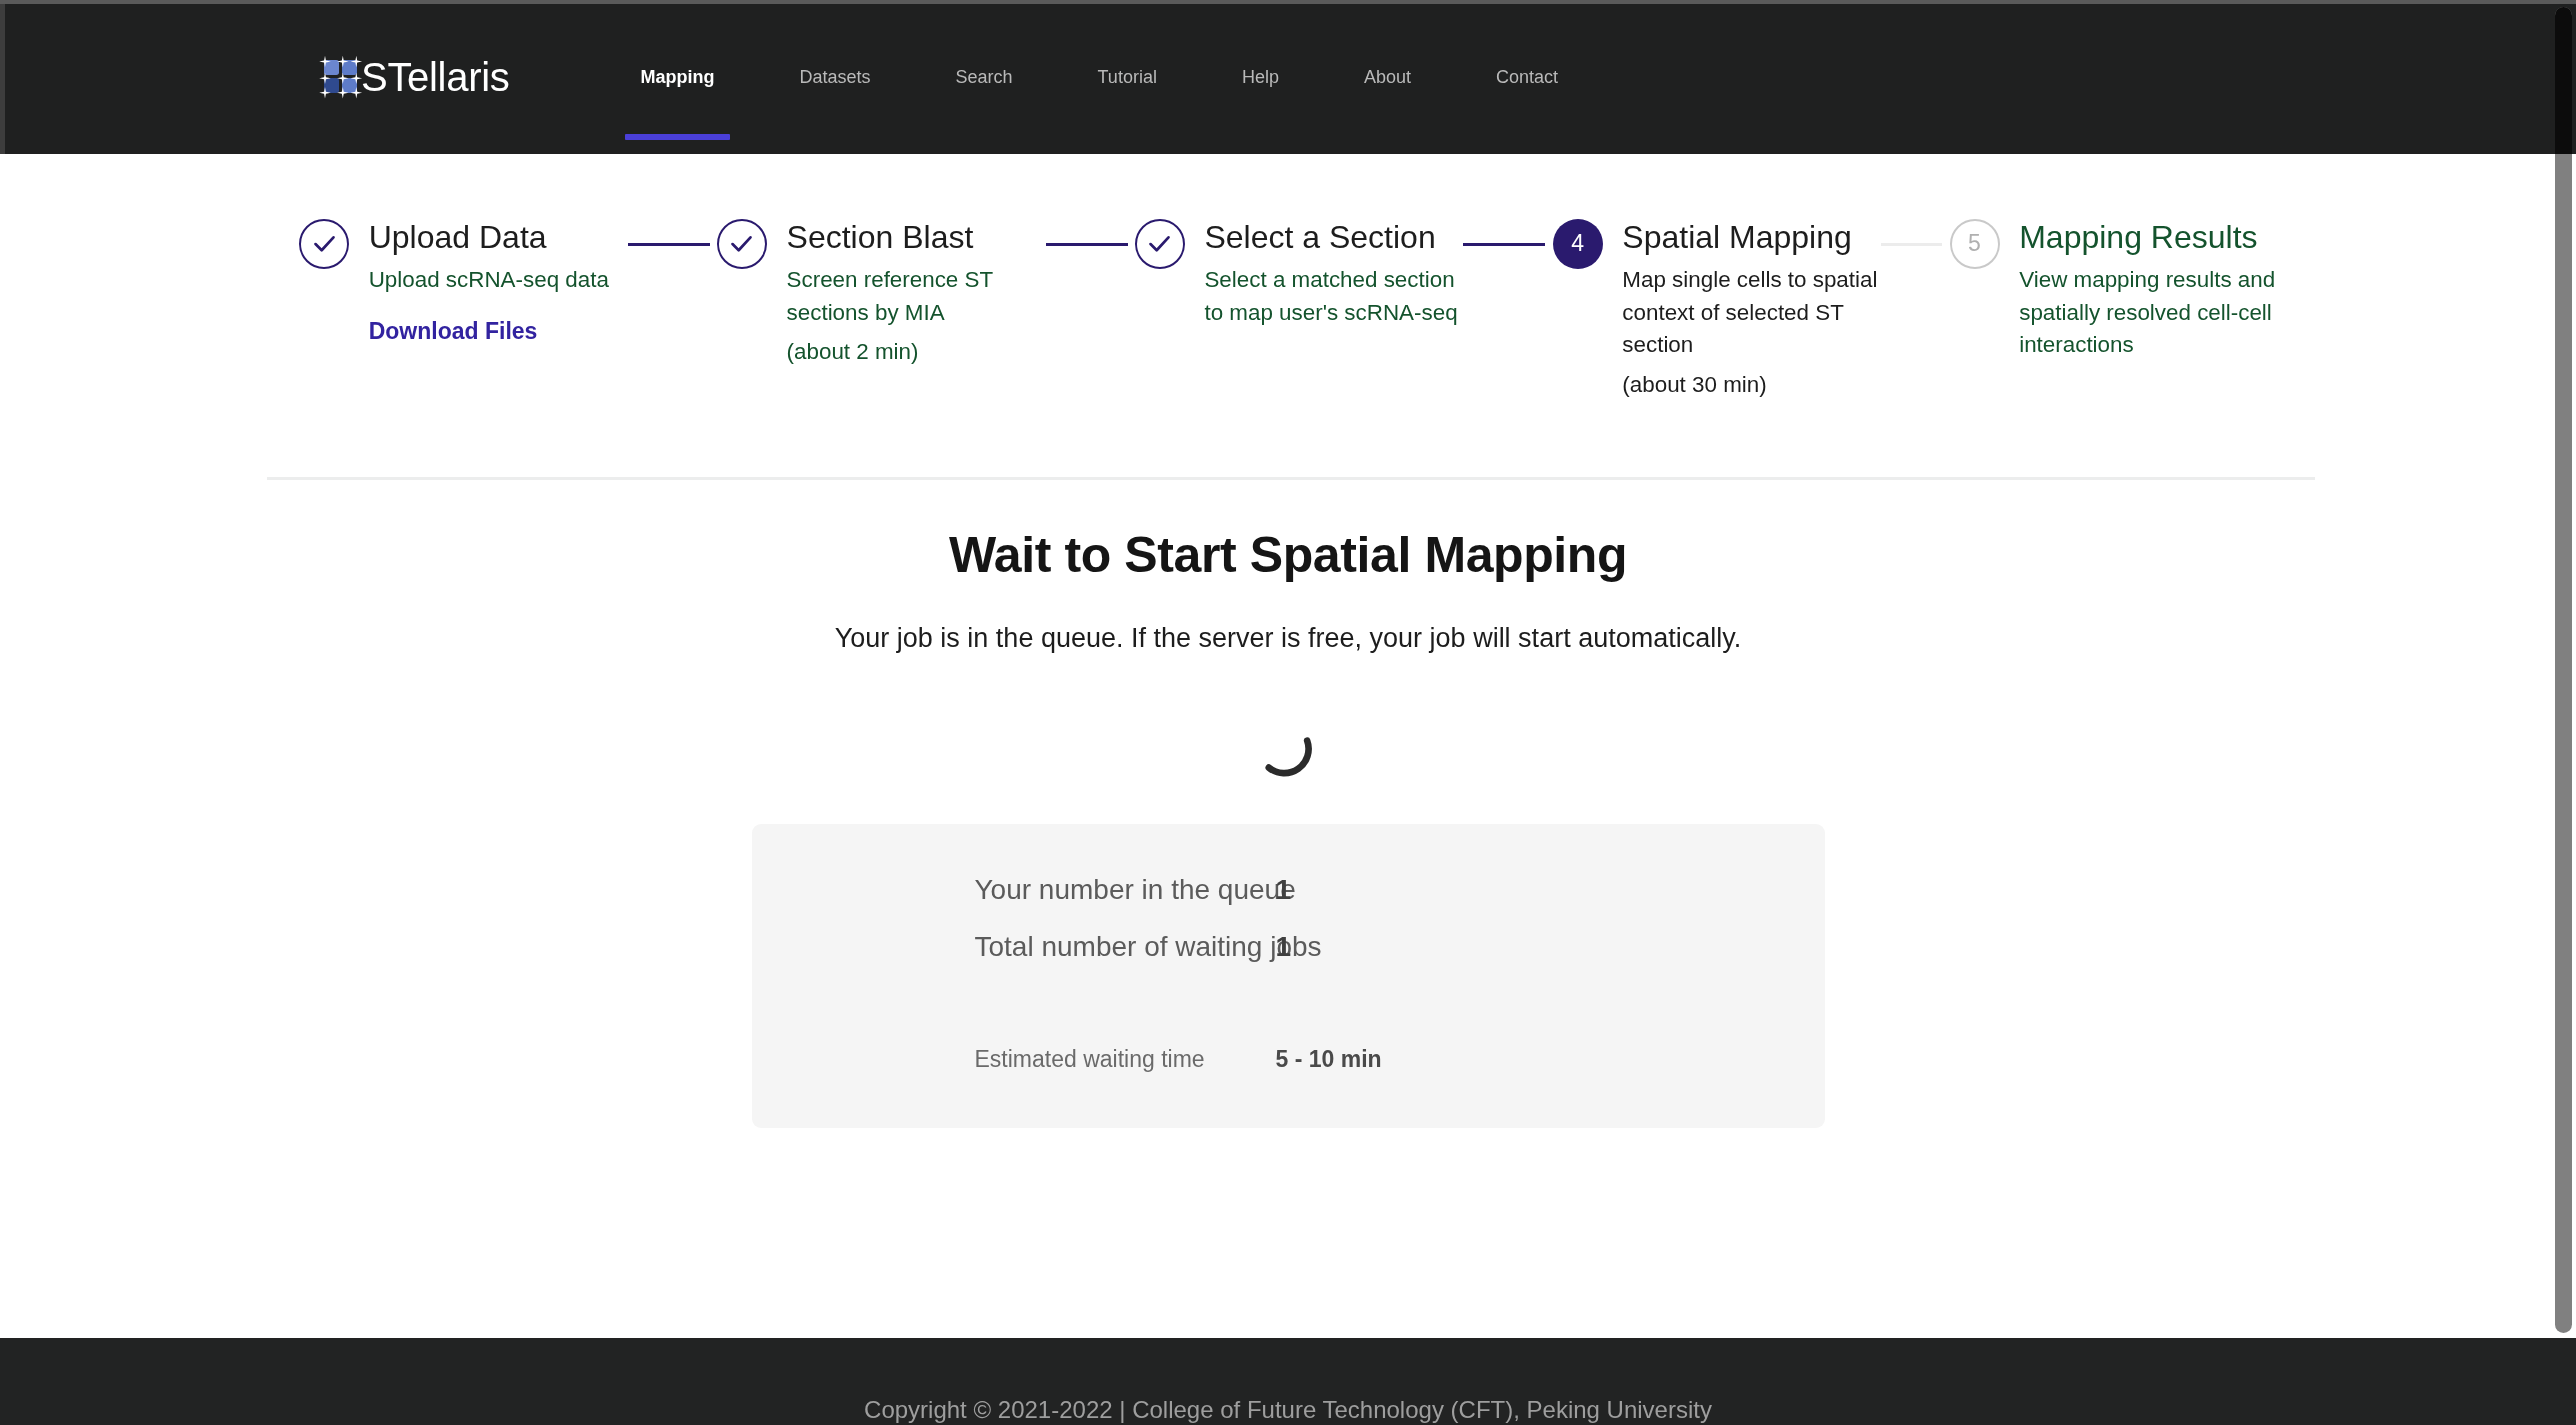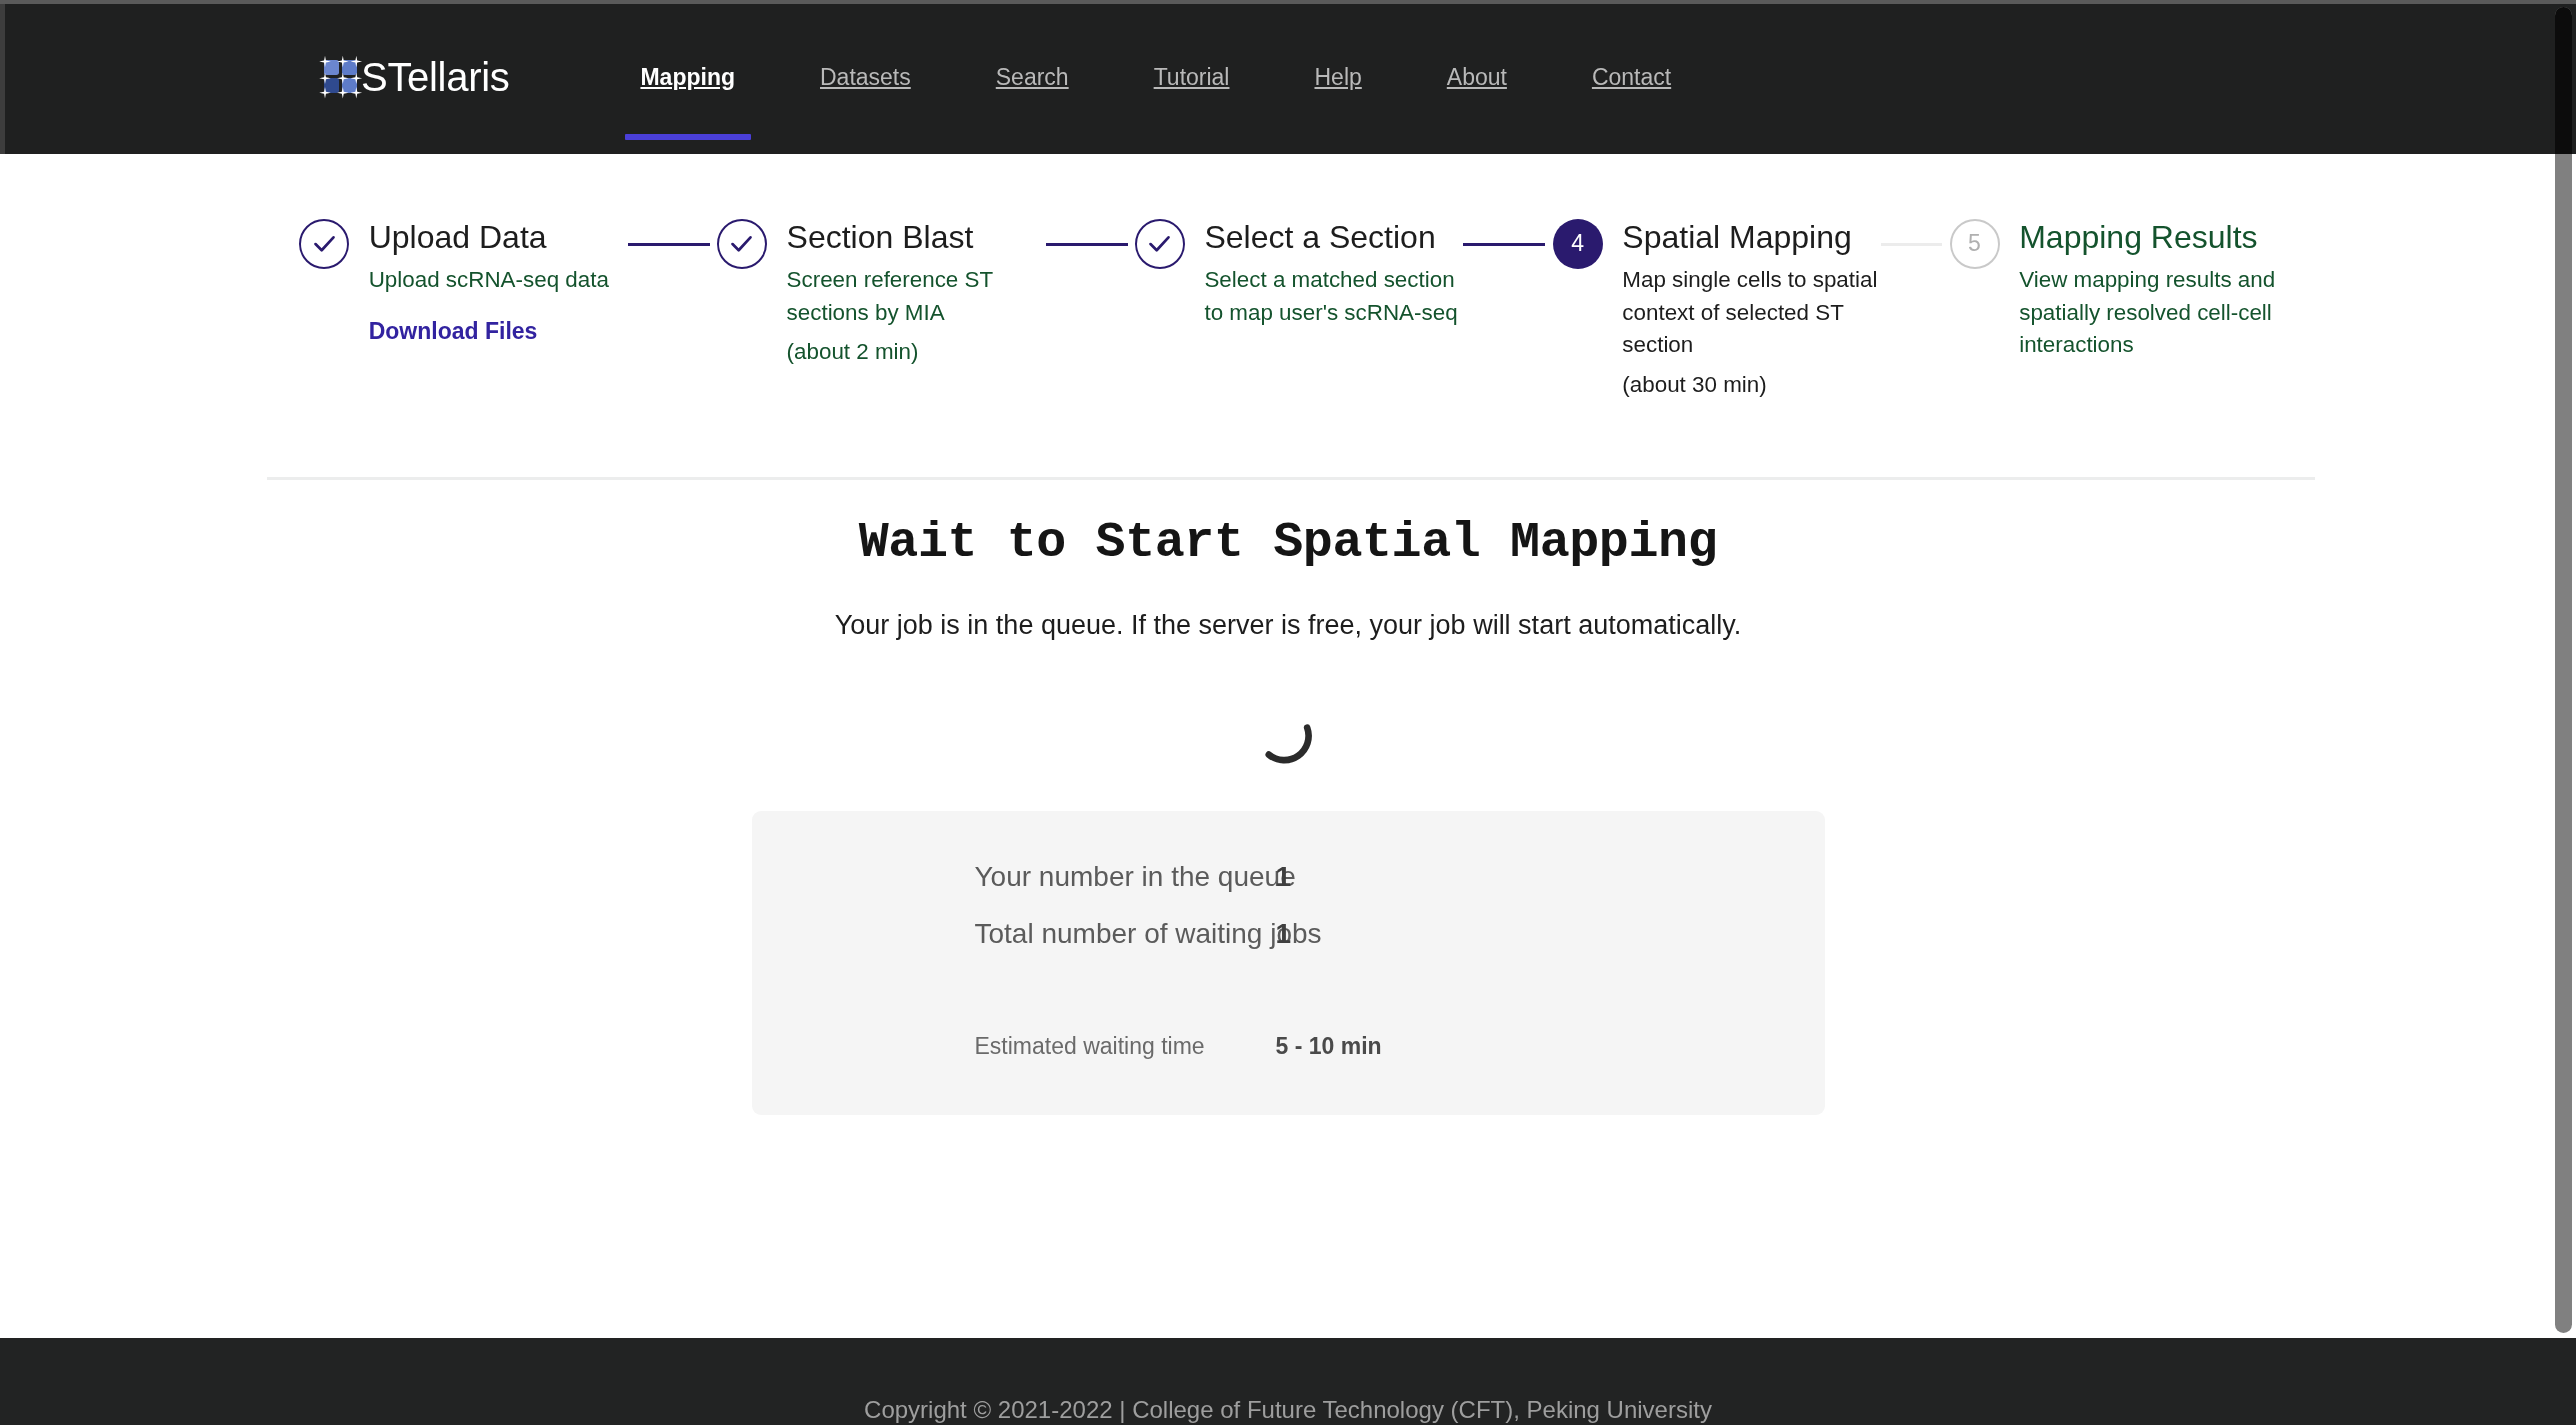--- a/index.html
+++ b/index.html
@@ -105,26 +105,25 @@
     margin-left: 101px;
   }
 
   .nav-item {
     position: relative;
     height: 100%;
     display: flex;
     align-items: center;
     justify-content: center;
     color: #b9b9b9;
-    font-size: 23px;
+    font-size: 18px;
     font-weight: 400;
     white-space: nowrap;
     cursor: pointer;
     padding: 0 30px;
-    text-decoration: underline;
   }
   .nav-item.active {
     color: #ffffff;
     font-weight: 700;
   }
   .nav-item.active::after {
     content: "";
     position: absolute;
     left: 14.3px;
     right: 14.3px;
@@ -248,22 +247,21 @@
     left: 0;
     width: 2576px;
     text-align: center;
   }
 
   .page-title {
     font-size: 50px;
     font-weight: 700;
     color: #151515;
     letter-spacing: -0.4px;
-    margin-top: 13px;
-    font-family: Liberation Mono, monospace;
+    margin-top: 25px;
   }
 
   .page-subtitle {
     margin-top: 39px;
     font-size: 27px;
     font-weight: 400;
     color: #1d1d1d;
   }
 
   .spinner-zone {

